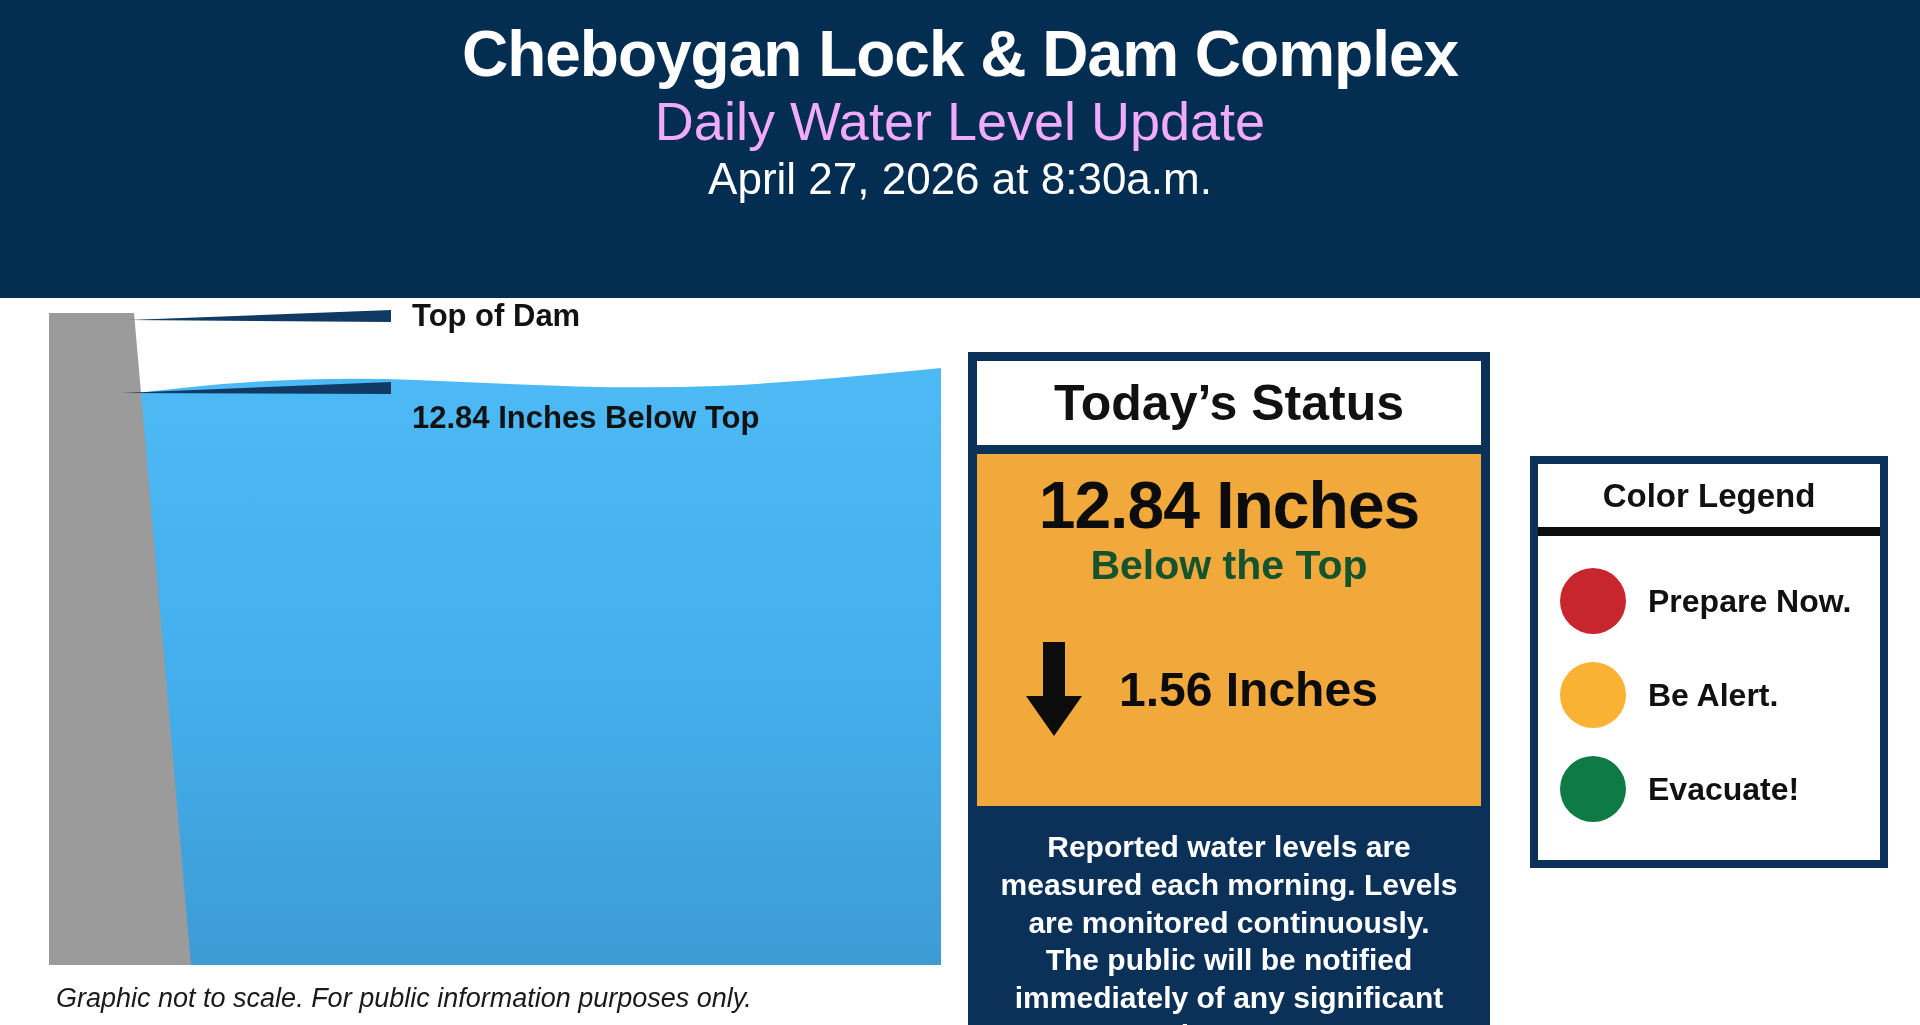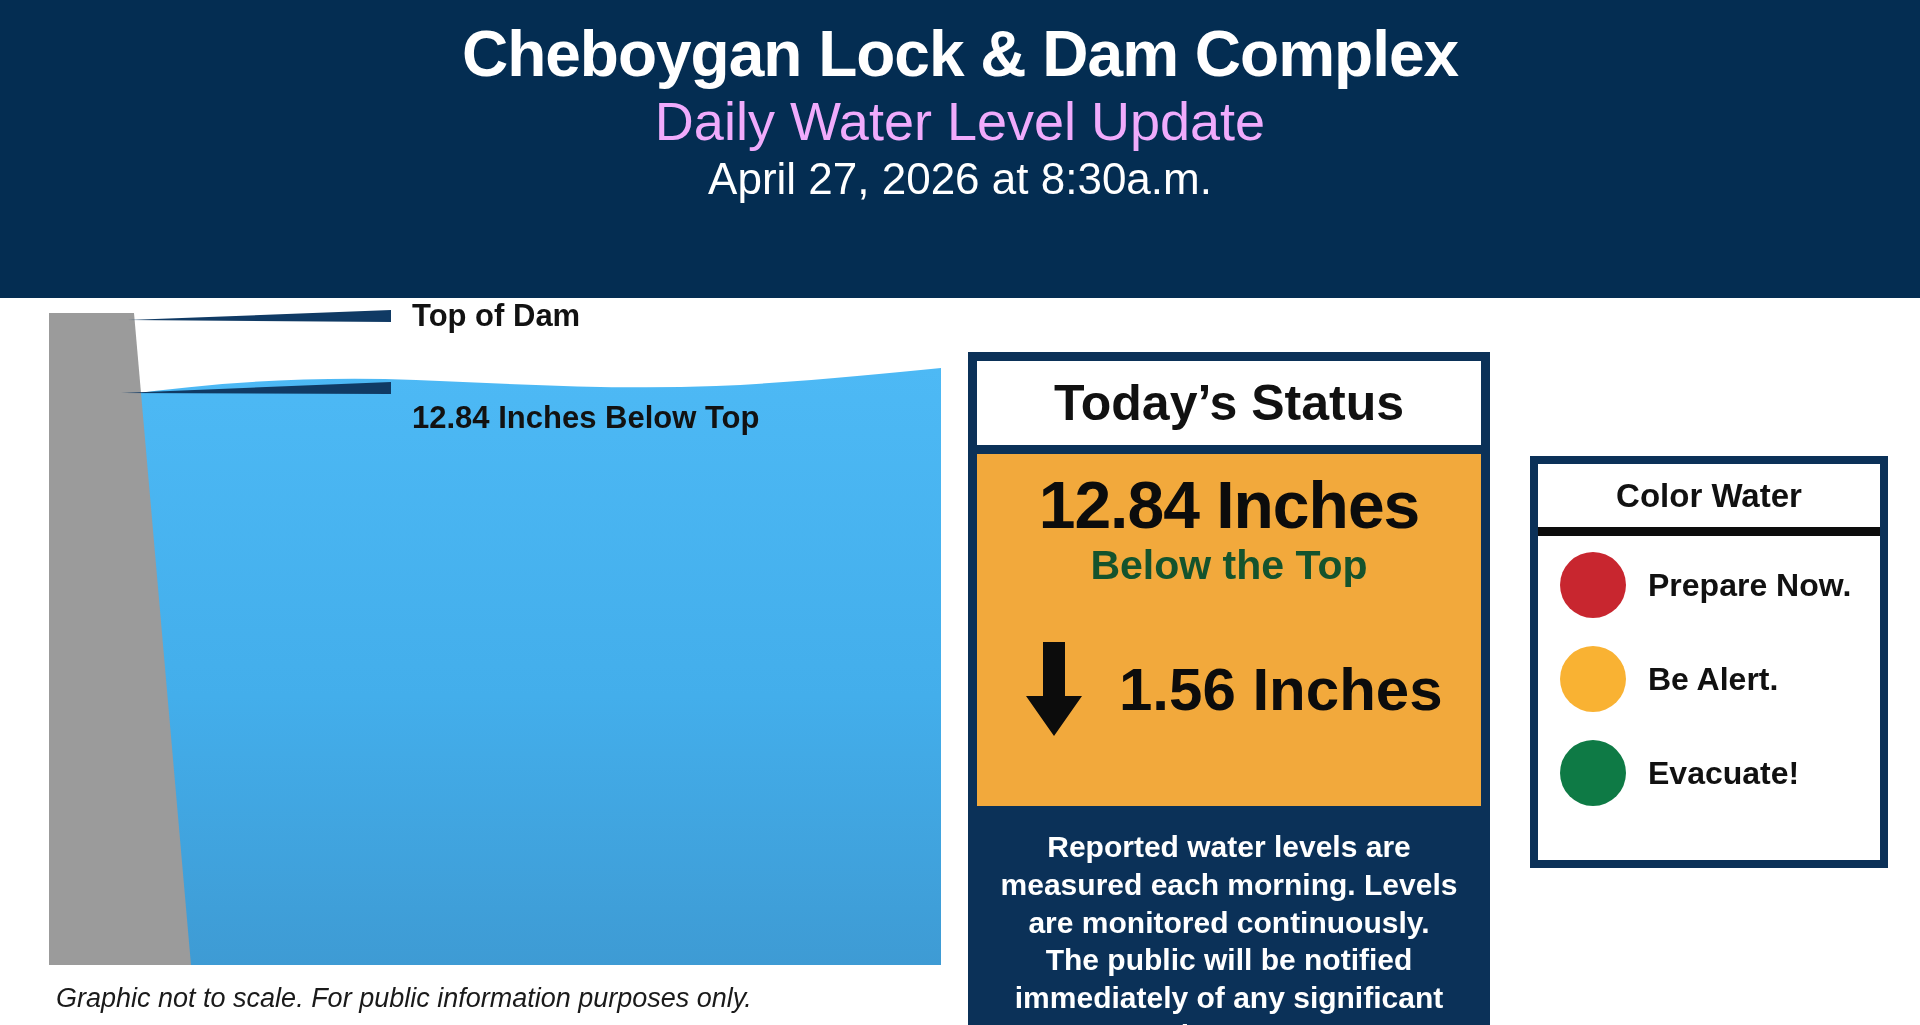--- a/index.html
+++ b/index.html
@@ -149,21 +149,21 @@
     padding-left: 48px;
     box-sizing: border-box;
   }
   #trend-arrow-icon {
     flex: 0 0 auto;
     width: 58px;
     height: 100px;
   }
   #status-change-value {
     color: #0c0c0c;
-    font-size: 60px;
+    font-size: 48px;
     font-weight: bold;
     line-height: 1;
     margin-left: 36px;
   }
   #status-note {
     background: #0B3158;
     padding: 22px 22px 0 22px;
     text-align: center;
     color: #ffffff;
     font-size: 30px;
@@ -189,21 +189,21 @@
     justify-content: center;
     border-bottom: 9px solid #0c0c0c;
   }
   #legend-title {
     color: #111111;
     font-size: 33px;
     font-weight: bold;
     line-height: 1;
   }
   #legend-items {
-    padding: 2px 0 0 22px;
+    padding: 18px 0 0 22px;
   }
   .legend-item {
     display: flex;
     align-items: center;
     height: 94px;
   }
   .legend-swatch {
     width: 66px;
     height: 66px;
     border-radius: 50%;
@@ -276,21 +276,21 @@
         </svg>
         <span id="status-change-value">1.56 Inches</span>
       </div>
     </div>
 
     <div id="status-note">Reported water levels are measured each morning. Levels are monitored continuously. The public will be notified immediately of any significant changes.</div>
   </div>
 
   <div id="legend-card">
     <div id="legend-title-wrap">
-      <span id="legend-title">Color Water</span>
+      <span id="legend-title">Color Legend</span>
     </div>
     <div id="legend-items">
 
       <div class="legend-item">
         <span class="legend-swatch" style="background: rgb(200, 38, 47);"></span>
         <span class="legend-label">Prepare Now.</span>
       </div>
 
       <div class="legend-item">
         <span class="legend-swatch" style="background: rgb(249, 178, 51);"></span>

